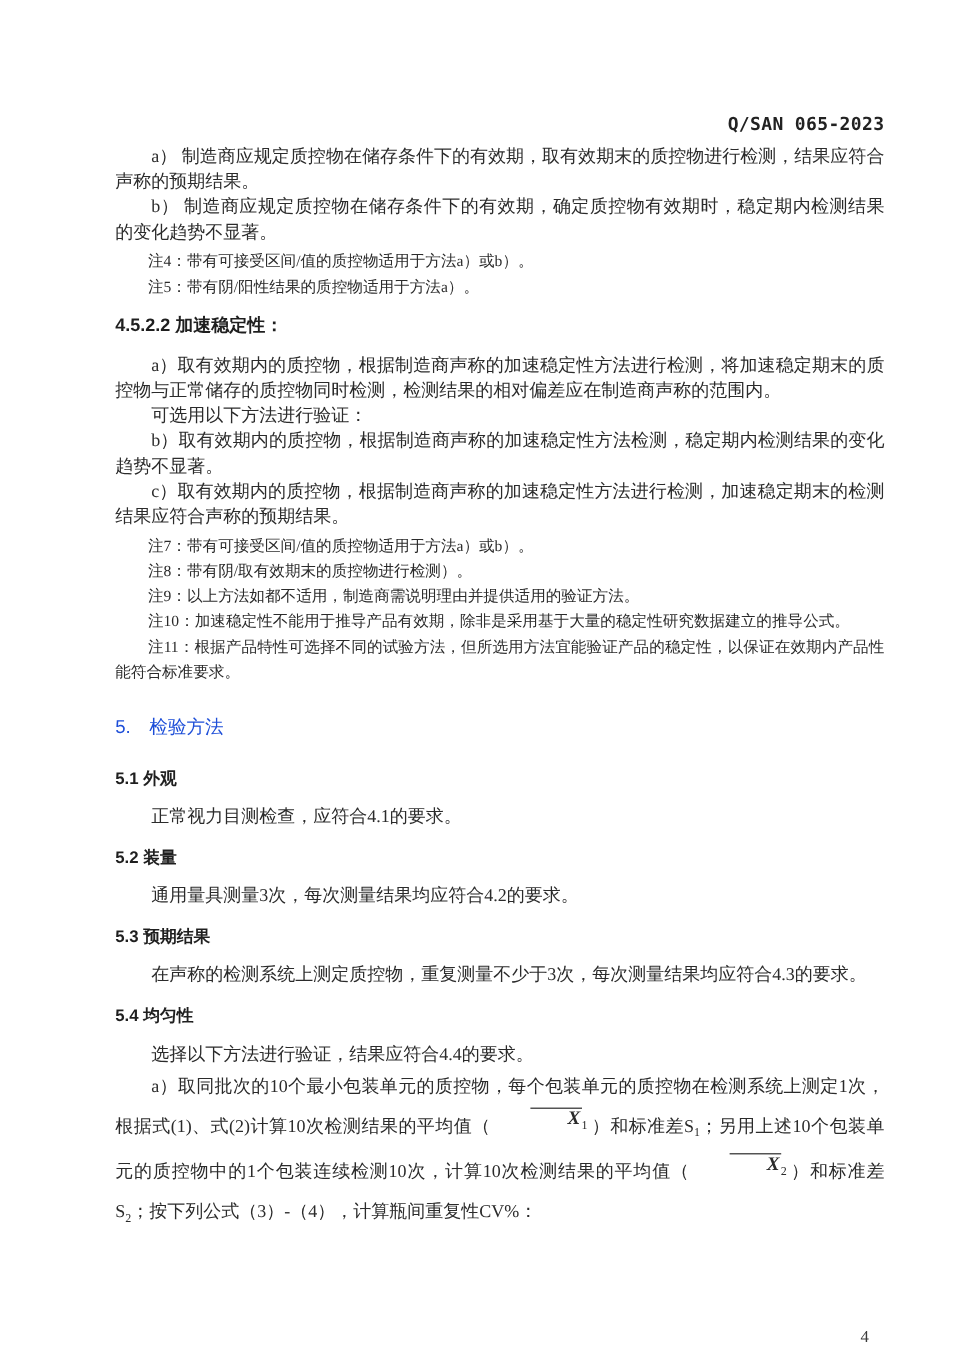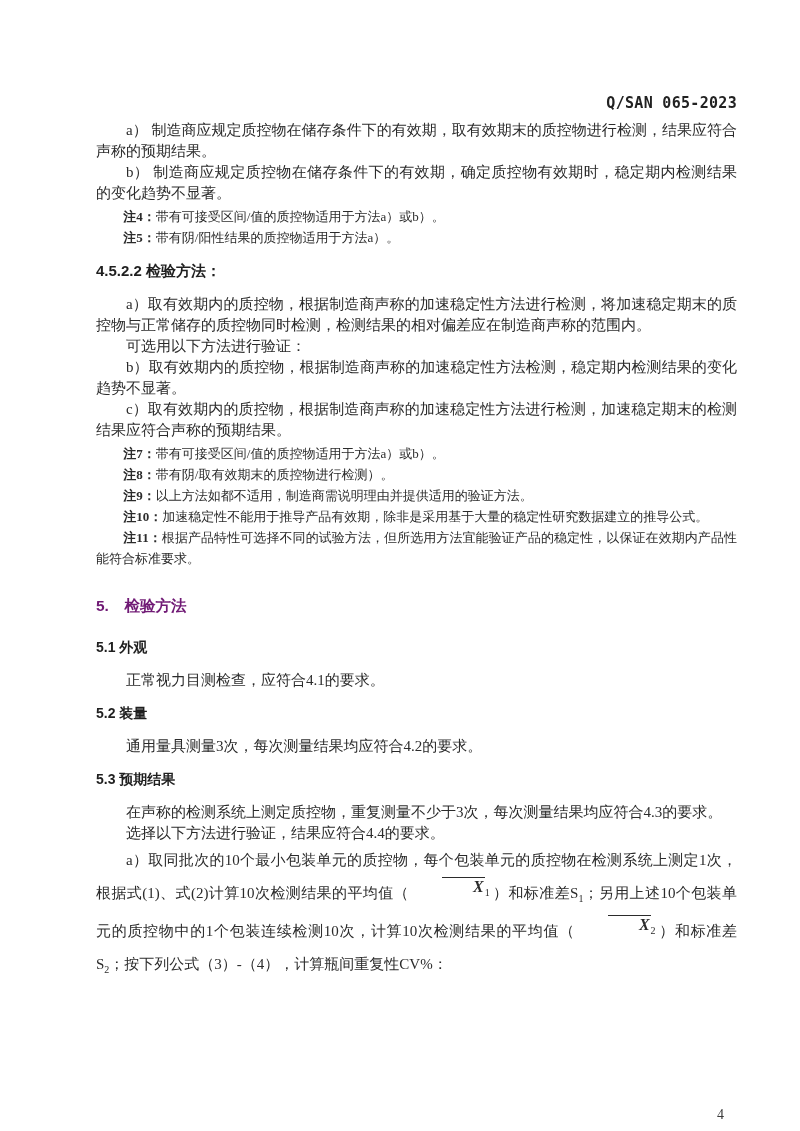--- a/index.html
+++ b/index.html
@@ -36,36 +36,36 @@
     text-indent: 2em;
   }
   .notes { margin: 2px 0 0 0; }
   .note {
     font-size: 13px;
     line-height: 21px;
     margin: 0;
     text-align: justify;
     text-indent: 2.1em;
   }
-  .note-label { font-weight: 700; }
+  .note-label { font-weight: 400; }
   .h3 {
     font-family: "Liberation Sans", "DejaVu Sans", sans-serif;
     font-weight: 700;
     font-size: 15px;
     line-height: 22px;
     margin: 12px 0 12px 0;
     color: #1f1f1f;
   }
   .h2 {
     font-family: "Liberation Sans", "DejaVu Sans", sans-serif;
-    font-weight: 700;
+    font-weight: 400;
     font-size: 15.5px;
     line-height: 22px;
     margin: 26px 0 20px 0;
-    color: #701a75;
+    color: #1d4ed8;
   }
   .h4 {
     font-family: "Liberation Sans", "DejaVu Sans", sans-serif;
     font-weight: 700;
     font-size: 14px;
     line-height: 21px;
     margin: 12px 0 12px 0;
     color: #1f1f1f;
   }
   .formula-para {
@@ -112,21 +112,21 @@
   <main>
 
     <p class="para">a） 制造商应规定质控物在储存条件下的有效期，取有效期末的质控物进行检测，结果应符合声称的预期结果。</p>
     <p class="para">b） 制造商应规定质控物在储存条件下的有效期，确定质控物有效期时，稳定期内检测结果的变化趋势不显著。</p>
 
     <div class="notes">
       <p class="note"><span class="note-label">注4：</span><span>带有可接受区间/值的质控物适用于方法a）或b）。</span></p>
       <p class="note"><span class="note-label">注5：</span><span>带有阴/阳性结果的质控物适用于方法a）。</span></p>
     </div>
 
-    <h3 class="h3">4.5.2.2 检验方法：</h3>
+    <h3 class="h3">4.5.2.2 加速稳定性：</h3>
 
     <p class="para">a）取有效期内的质控物，根据制造商声称的加速稳定性方法进行检测，将加速稳定期末的质控物与正常储存的质控物同时检测，检测结果的相对偏差应在制造商声称的范围内。</p>
     <p class="para">可选用以下方法进行验证：</p>
     <p class="para">b）取有效期内的质控物，根据制造商声称的加速稳定性方法检测，稳定期内检测结果的变化趋势不显著。</p>
     <p class="para">c）取有效期内的质控物，根据制造商声称的加速稳定性方法进行检测，加速稳定期末的检测结果应符合声称的预期结果。</p>
 
     <div class="notes">
       <p class="note"><span class="note-label">注7：</span><span>带有可接受区间/值的质控物适用于方法a）或b）。</span></p>
       <p class="note"><span class="note-label">注8：</span><span>带有阴/取有效期末的质控物进行检测）。</span></p>
       <p class="note"><span class="note-label">注9：</span><span>以上方法如都不适用，制造商需说明理由并提供适用的验证方法。</span></p>
@@ -138,20 +138,21 @@
 
     <h4 class="h4">5.1 外观</h4>
     <p class="para">正常视力目测检查，应符合4.1的要求。</p>
 
     <h4 class="h4">5.2 装量</h4>
     <p class="para">通用量具测量3次，每次测量结果均应符合4.2的要求。</p>
 
     <h4 class="h4">5.3 预期结果</h4>
     <p class="para">在声称的检测系统上测定质控物，重复测量不少于3次，每次测量结果均应符合4.3的要求。</p>
 
+    <h4 class="h4">5.4 均匀性</h4>
     <p class="para">选择以下方法进行验证，结果应符合4.4的要求。</p>
 
     <p class="para formula-para"><span>a）取同批次的10个最小包装单元的质控物，每个包装单元的质控物在检测系统上测定1次，根据式(1)、式(2)计算10次检测结果的平均值（</span><span class="xbar"><span class="xbase">X</span><sub class="xsub">1</sub></span><span>）和标准差S</span><sub class="ssub">1</sub><span>；另用上述10个包装单元的质控物中的1个包装连续检测10次，计算10次检测结果的平均值（</span><span class="xbar"><span class="xbase">X</span><sub class="xsub">2</sub></span><span>）和标准差S</span><sub class="ssub">2</sub><span>；按下列公式（3）-（4），计算瓶间重复性CV%：</span></p>
 
   </main>
 
   <footer class="page-footer">
     <span class="page-number">4</span>
   </footer>
 

